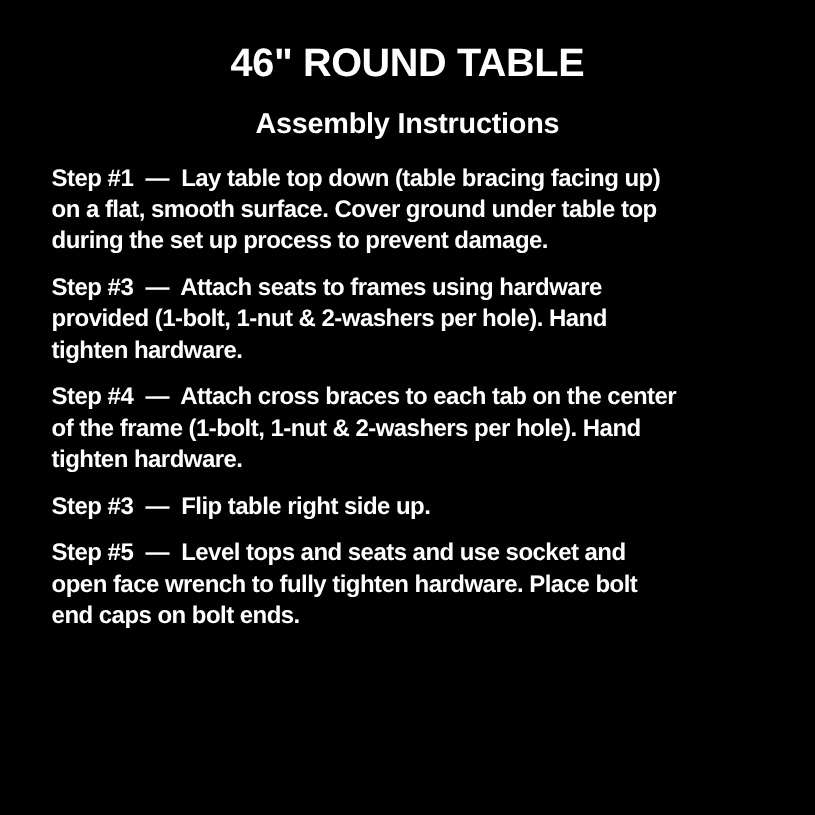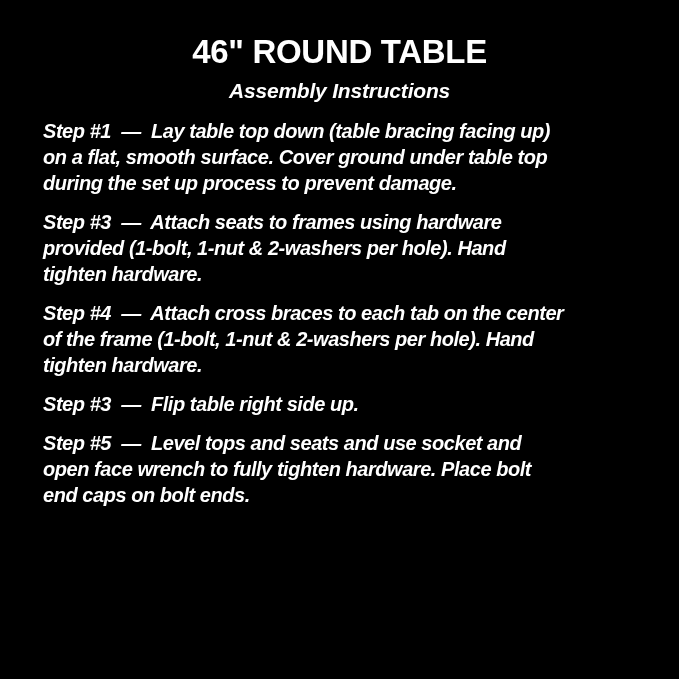--- a/index.html
+++ b/index.html
@@ -26,32 +26,30 @@
     text-align: center;
   }
   .title {
     margin: 0;
     font-size: 33px;
     line-height: 40px;
     letter-spacing: -0.3px;
     white-space: pre;
   }
   .subtitle {
-    margin: 4px;
-    font-size: 21px;
+    margin: 17px;
+    font-size: 24px;
     line-height: 30px;
     letter-spacing: -0.2px;
     white-space: pre;
-    font-style: italic;
   }
   .steps {
     margin-top: 12px;
     padding-left: 43px;
     padding-right: 20px;
-    font-style: italic;
   }
   .step {
     margin: 0 0 13px 0;
     font-size: 20px;
     line-height: 26px;
     letter-spacing: -0.45px;
     white-space: pre;
   }
 </style>
 </head>

